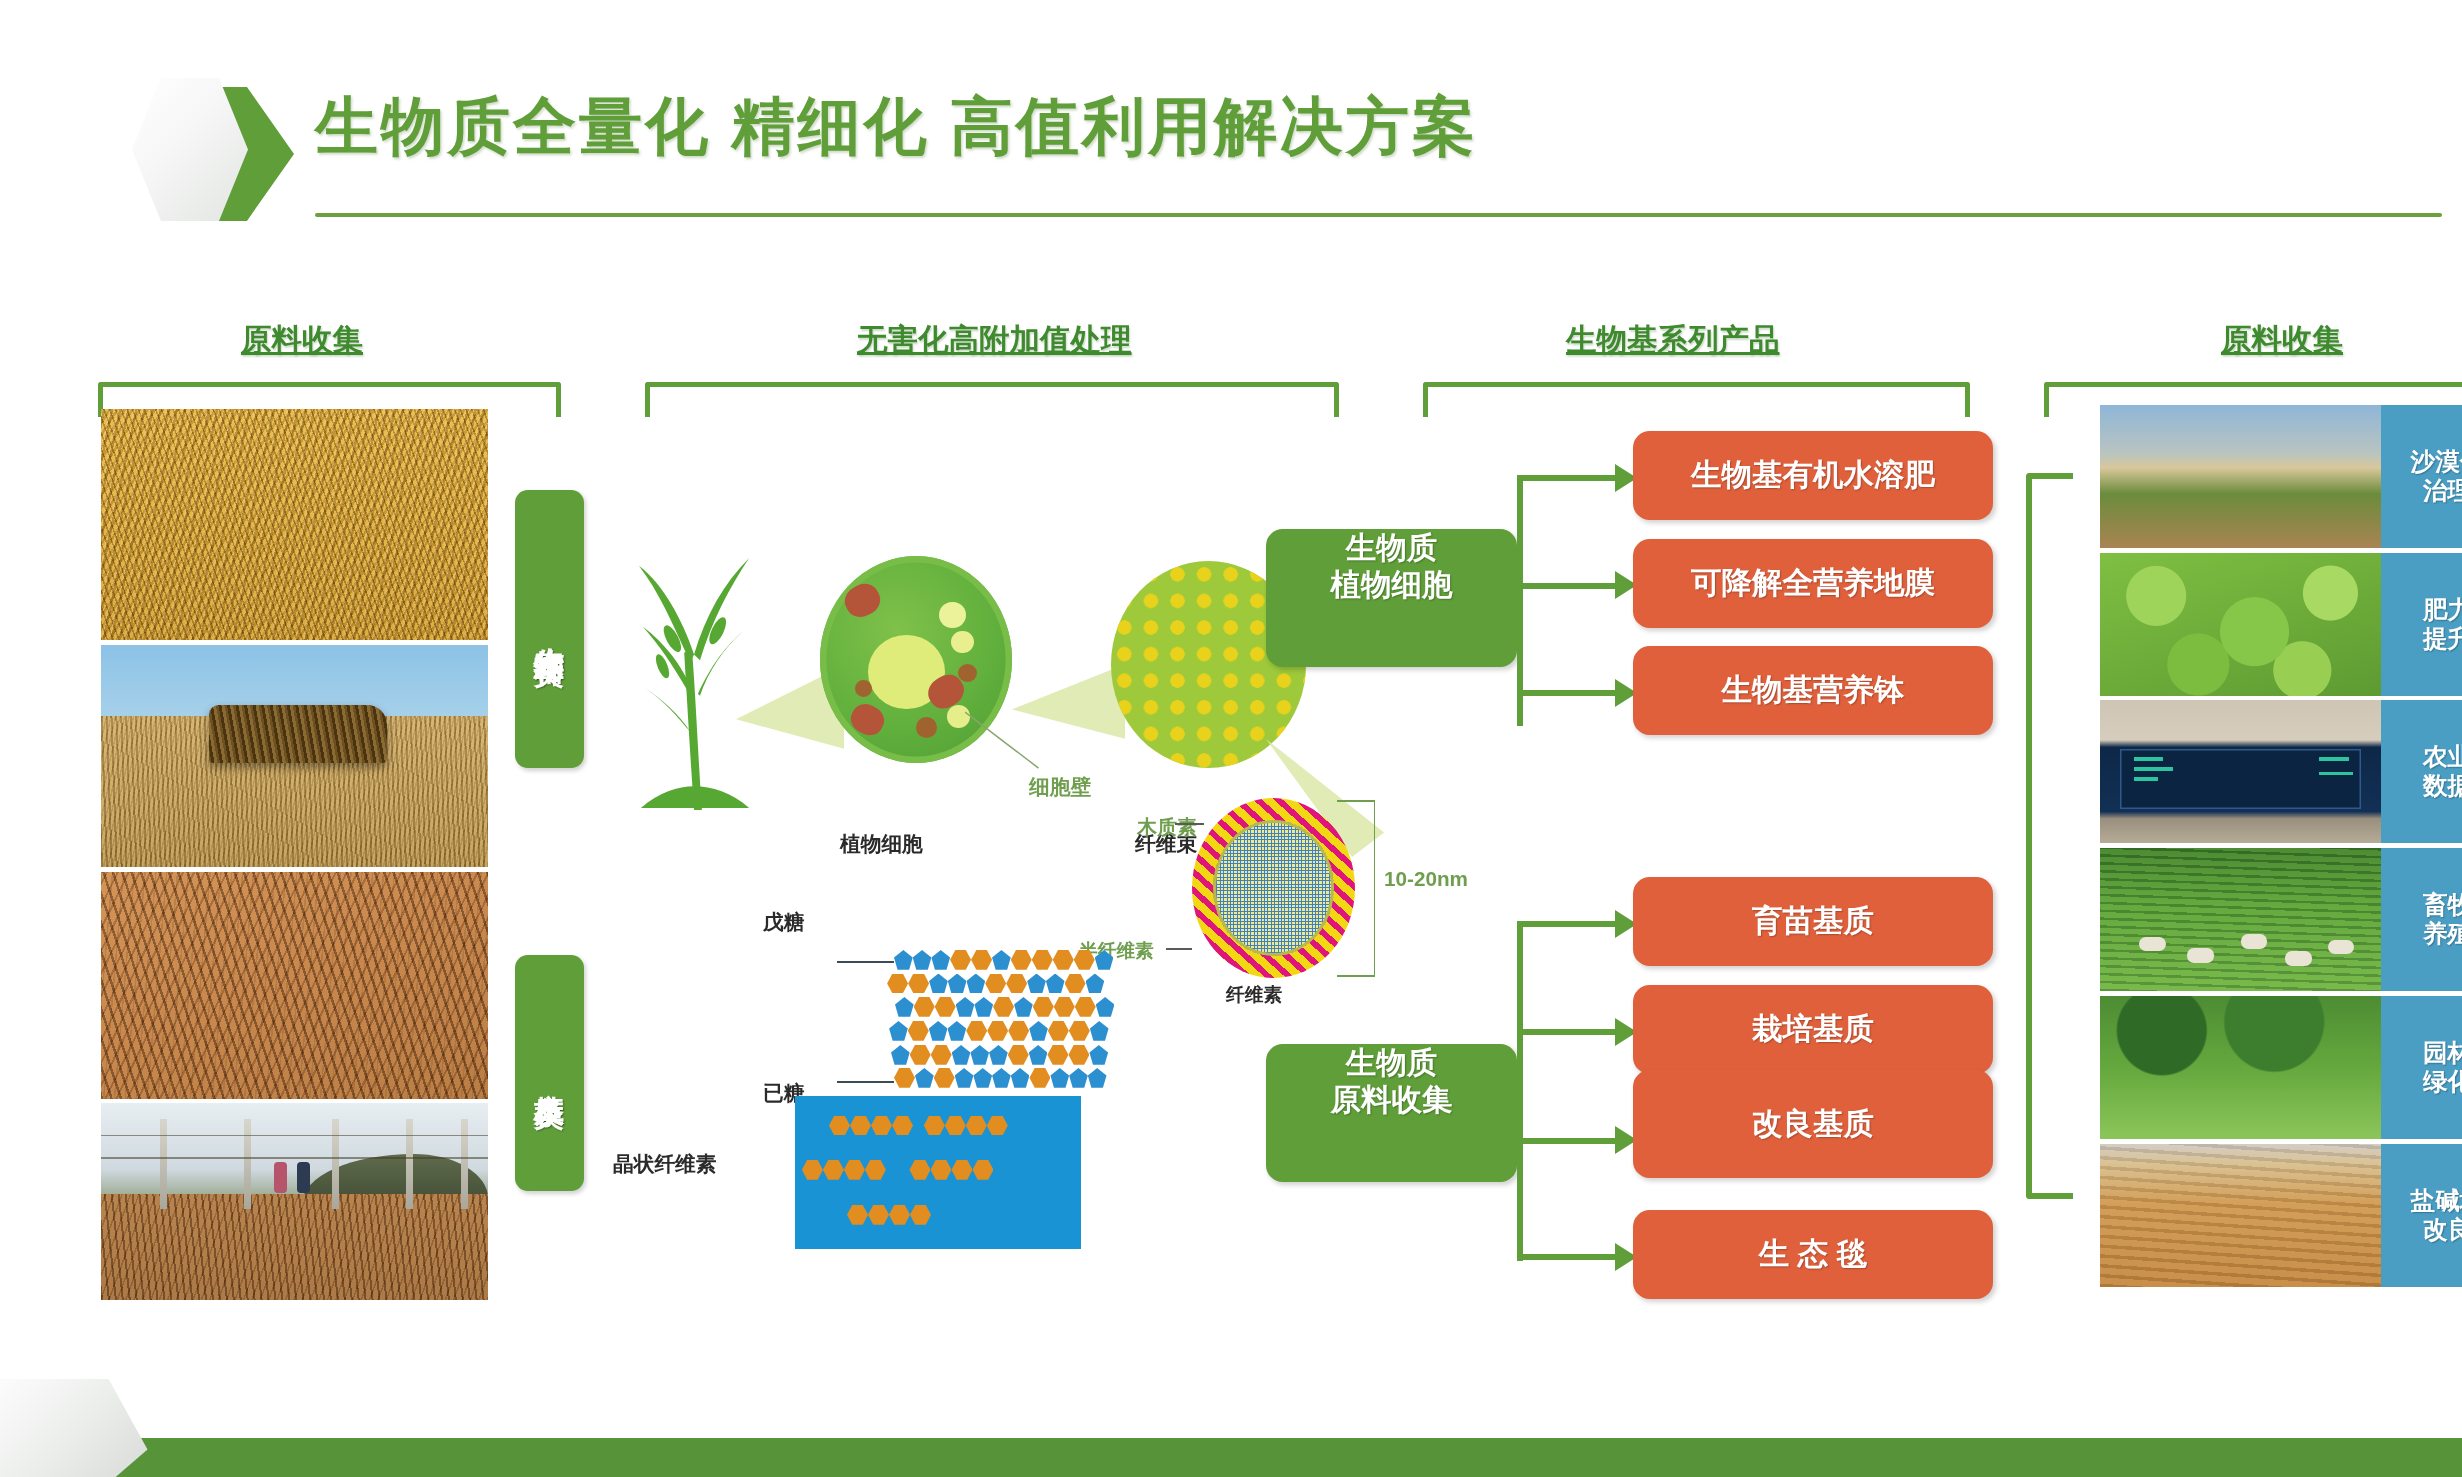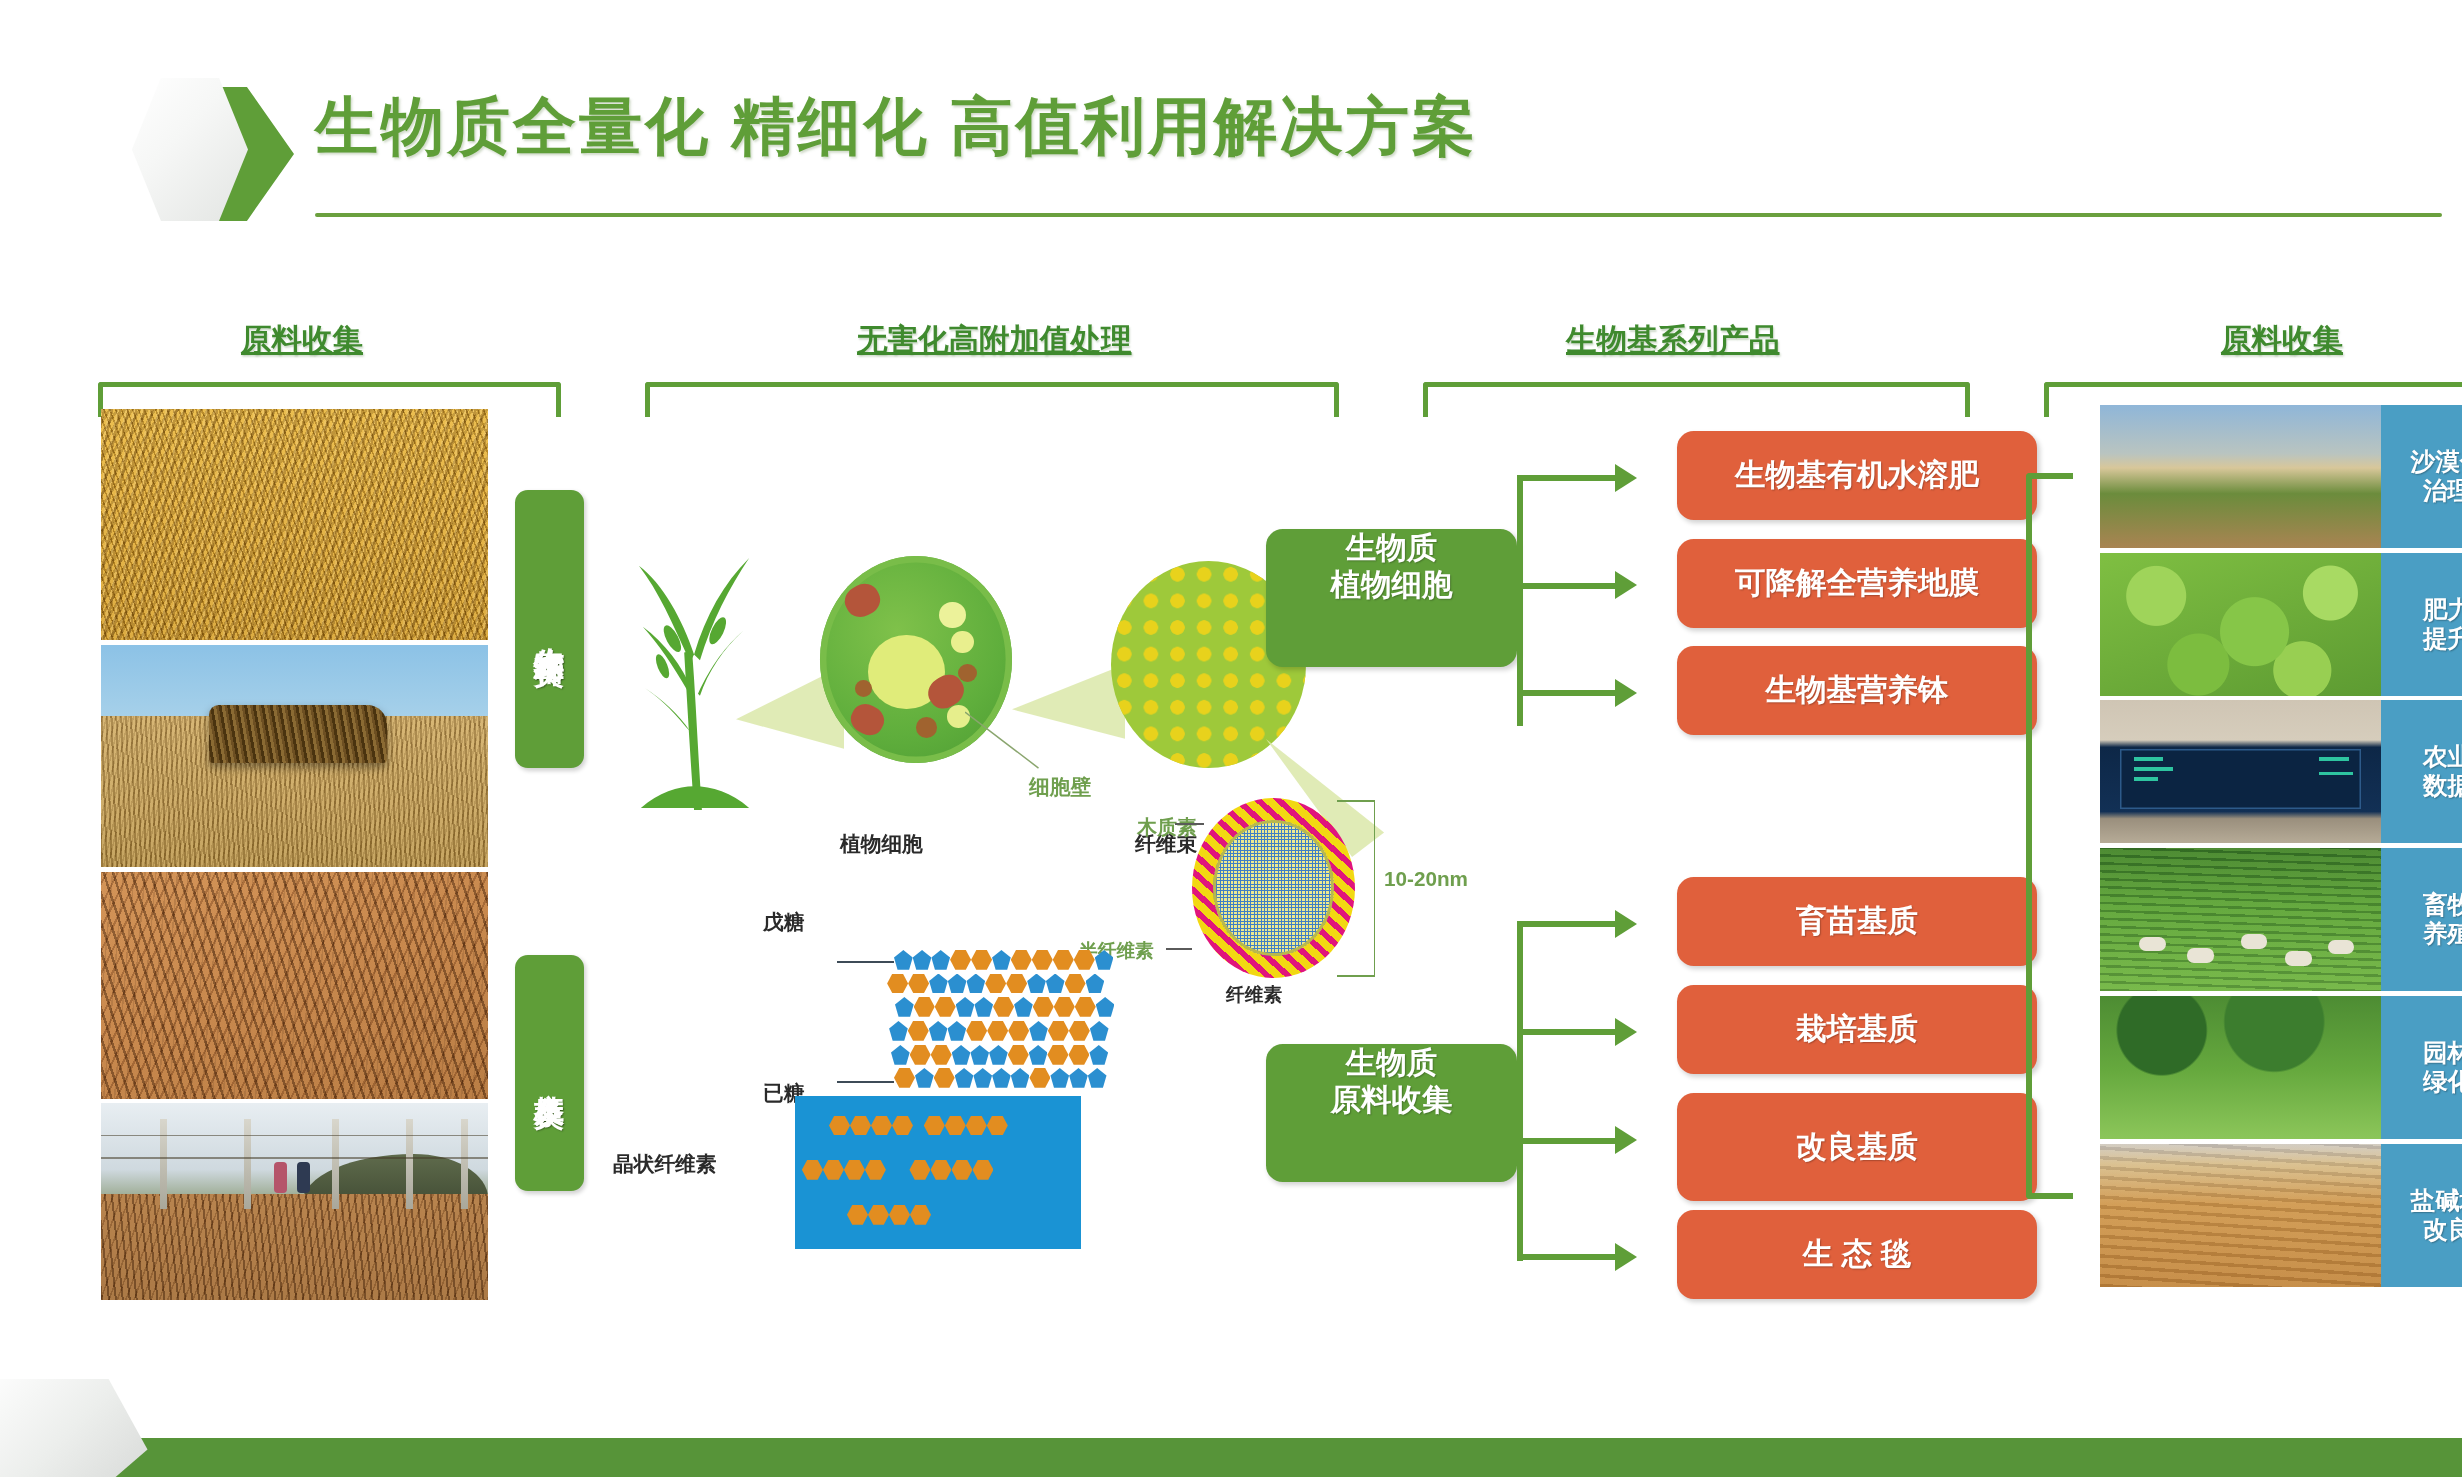--- a/index.html
+++ b/index.html
@@ -110,21 +110,21 @@
   .plant { position:absolute; }
 
   
   .techbox { position:absolute; background:#5f9e38; border-radius:16.7px; color:#fff;
     font-size:30.5px; font-weight:bold; line-height:1.22; display:flex; flex-direction:column;
     align-items:center; text-align:center;
     box-shadow:2.5px 3px 4.9px rgba(0,0,0,.18); text-shadow:1px 1px 1.5px rgba(0,0,0,.25); }
   .prodbox { position:absolute; background:#e0603c; border-radius:16.7px; color:#fff;
     font-size:30.5px; font-weight:bold; display:flex; align-items:center; justify-content:center;
     text-align:center; white-space:nowrap;
-    box-shadow:2.5px 3px 4.9px rgba(0,0,0,.18); text-shadow:1px 1px 1.5px rgba(0,0,0,.25);margin-left:44px; }
+    box-shadow:2.5px 3px 4.9px rgba(0,0,0,.18); text-shadow:1px 1px 1.5px rgba(0,0,0,.25); }
   .spine { position:absolute; background:#5f9e38; width:6.4px; }
   .arm { position:absolute; background:#5f9e38; height:6.4px; }
   .ahead { position:absolute; width:0; height:0;
     border-top:14.8px solid transparent; border-bottom:14.8px solid transparent;
     border-left:22.7px solid #5f9e38; }
 
   
   .appphoto { position:absolute; overflow:hidden; }
   .applabel { position:absolute; background:#4a9ec4; color:#fff; font-size:24.6px;
     font-weight:bold; line-height:1.16; display:flex; flex-direction:column;
@@ -418,21 +418,21 @@
   <div class="ahead" style="left:1615px; top:910px;"></div>
   <div class="arm" style="left:1517px; top:1029px; width:98px;"></div>
   <div class="ahead" style="left:1615px; top:1018px;"></div>
   <div class="arm" style="left:1517px; top:1138px; width:98px;"></div>
   <div class="ahead" style="left:1615px; top:1126px;"></div>
   <div class="arm" style="left:1517px; top:1254px; width:98px;"></div>
   <div class="ahead" style="left:1615px; top:1243px;"></div>
 
   <div class="prodbox" style="left:1633px; top:877px; width:360px; height:89px;">育苗基质</div>
   <div class="prodbox" style="left:1633px; top:985px; width:360px; height:89px;">栽培基质</div>
-  <div class="prodbox" style="left:1633px; top:1093px; width:360px; height:108px;">改良基质</div>
+  <div class="prodbox" style="left:1633px; top:1070px; width:360px; height:108px;">改良基质</div>
   <div class="prodbox" style="left:1633px; top:1210px; width:360px; height:89px;">生 态 毯</div>
 
   <div style="position:absolute; left:2026px; top:473px; width:47px; height:726px;
               border:6.9px solid #5f9e38; border-right:none; border-radius:3.9px 0 0 3.9px;"></div>
 
   <div class="appphoto a1" style="left:2100px; top:405px; width:281px; height:143px;"></div>
   <div class="applabel" style="left:2381px; top:405px; width:133px; height:143px;">
     <span>沙漠化</span>
     <span>治理</span>
   </div>

